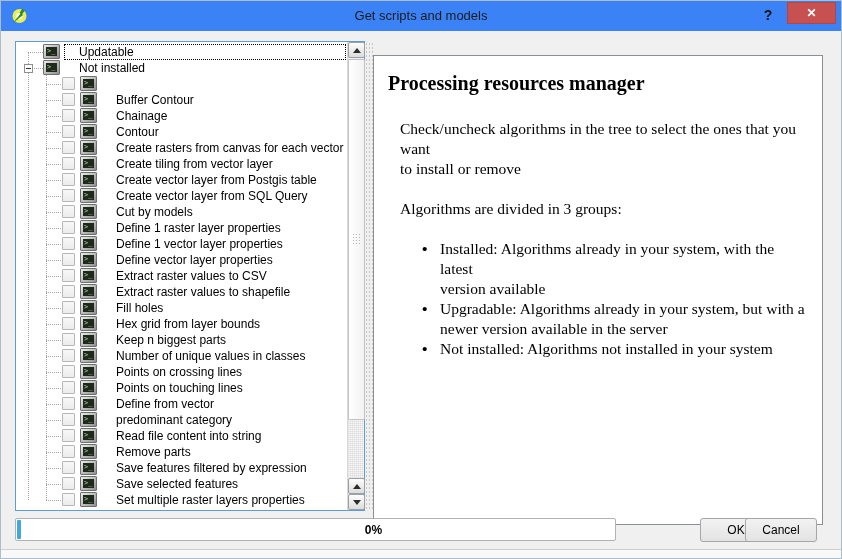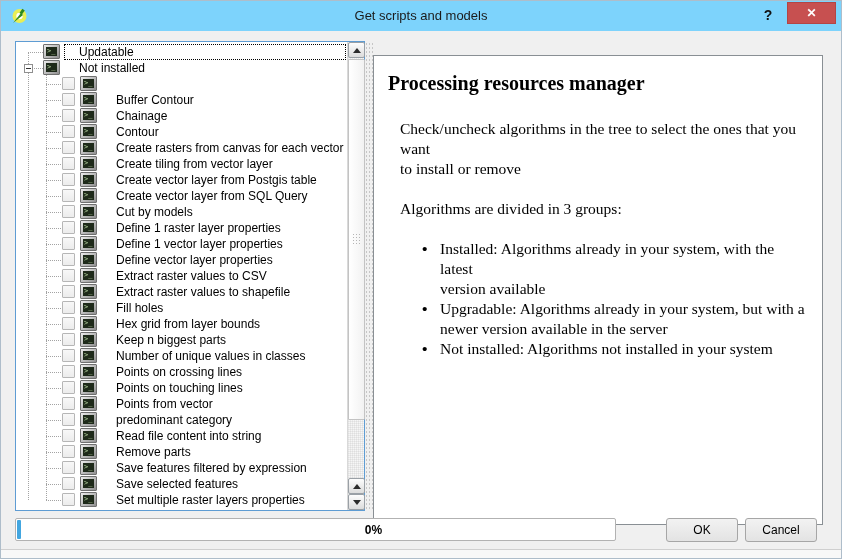--- a/index.html
+++ b/index.html
@@ -10,21 +10,21 @@
     position: relative;
     width: 842px; height: 559px;
     background: #f0f0f0;
     border: 1px solid #aebdca;
     overflow: hidden;
   }
 
   
   .titlebar {
     position: absolute; top:0; left:0; right:0; height: 30px;
-    background: #7dd3fc;
+    background: #3b82f6;
   }
   .app-icon { position:absolute; left:9px; top:5px; width:20px; height:20px; }
   .title-text {
     position:absolute; left:0; right:0; top:7px;
     text-align:center; font-size:13px; color:#1b1b1b;
   }
   .help-btn {
     position:absolute; right:62px; top:4px; width:22px; height:20px;
     text-align:center; font-size:14px; font-weight:bold; color:#111;
     line-height:20px; cursor:default;
@@ -148,21 +148,21 @@
   .progress-text {
     position:absolute; left:0; right:0; top:4px; padding-left:116px;
     text-align:center; font-size:12px; font-weight:bold; color:#000;
   }
   .btn {
     position:absolute; top:517px; width:72px; height:24px;
     background:linear-gradient(#f2f2f2,#e3e3e3);
     border:1px solid #a6a6a6; border-radius:3px;
     font-size:12px; color:#000; text-align:center; line-height:22px;
   }
-  .btn.ok { left:665px; }
+  .btn.ok { left:699px; }
   .btn.cancel { left:744px; }
 
   .frame-bottom-line { position:absolute; left:0; right:0; top:548px; height:1px; background:#cfcfcf; }
   .frame-bottom-fill { position:absolute; left:0; right:0; top:549px; bottom:0; background:#f8f8f8; }
 </style>
 </head>
 <body>
 
 <div class="window">
 
@@ -379,21 +379,21 @@
             </span>
     <span class="row-label">Points on touching lines</span>
   </div>
           <div class="trow lvl1">
     <span class="hstub"></span>
 
     <span class="checkbox show"></span>
     <span class="con-icon">
               <i>&gt;_</i>
             </span>
-    <span class="row-label">Points from vector</span>
+    <span class="row-label">Define from vector</span>
   </div>
           <div class="trow lvl1">
     <span class="hstub"></span>
 
     <span class="checkbox show"></span>
     <span class="con-icon">
               <i>&gt;_</i>
             </span>
     <span class="row-label">predominant category</span>
   </div>

